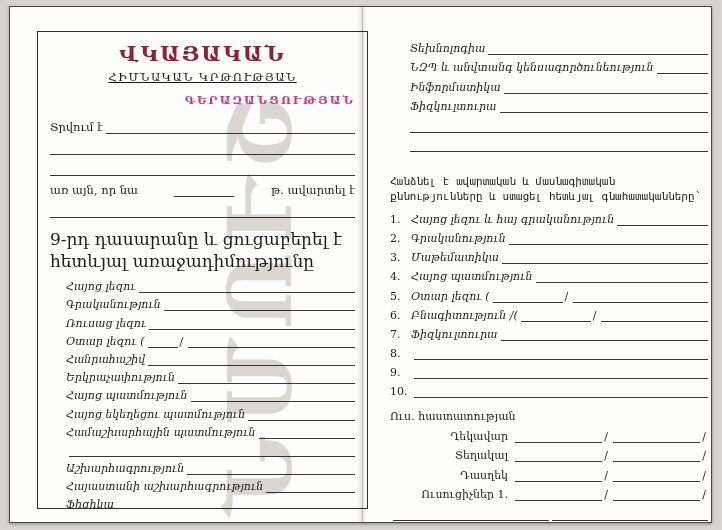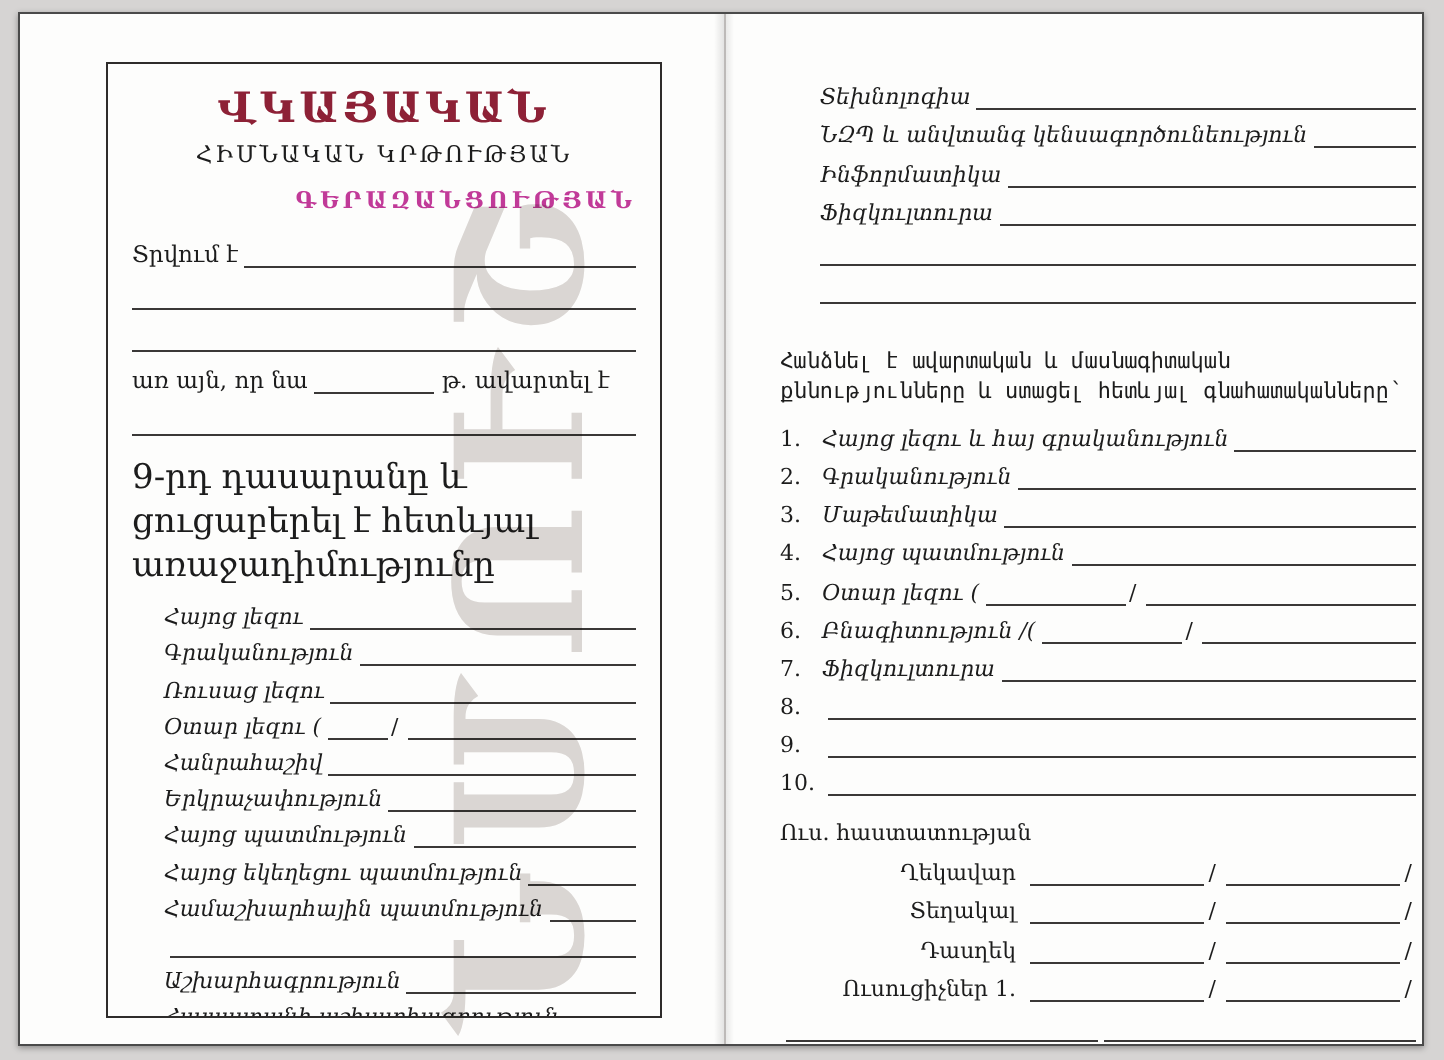--- a/index.html
+++ b/index.html
@@ -28,35 +28,35 @@
     display:flex; align-items:center; justify-content:center;
     font-size:88px; font-weight:bold; letter-spacing:10px;
     color:var(--watermark,#dcd8d6); mix-blend-mode:multiply;
     z-index:3; pointer-events:none; white-space:nowrap;
   }
 
   .page { position:absolute; z-index:2; font-size:11px; }
 
   
   .left-frame {
-    position:absolute; left:27px; top:24px; width:278px; height:478px;
+    position:absolute; left:27px; top:24px; width:331px; height:478px;
     border:1px solid #2e2c2b; box-sizing:border-box;
-    padding:6px 12px 6px 12px; overflow:hidden; z-index:2;margin-left:16px;
+    padding:6px 12px 6px 12px; overflow:hidden; z-index:2;
   }
   .title {
     text-align:center; font-size:21px; font-weight:bold; letter-spacing:2px;
     color:var(--title,#8d2136); margin-top:3px;
   }
-  .subtitle { text-align:center; font-size:11.5px; letter-spacing:1.5px; margin-top:4px; }
+  .subtitle { text-align:center; font-size:11.5px; letter-spacing:1.5px; margin-top:4px;text-decoration:underline; }
   .distinction {
     text-align:right; font-size:11.5px; letter-spacing:2px; margin-top:9px;
     font-weight:bold; color:var(--distinction,#c13a98);
   }
   .form { margin-top:13px; font-size:11.5px; }
-  .form .row { margin-top:7px; }
+  .form .row { margin-top:7px;justify-content:space-between; }
 
   .row { display:flex; align-items:flex-end; }
   .lbl { white-space:nowrap; }
   .suffix { margin-left:4px; white-space:nowrap; }
   .fill { border-bottom:1px solid #3a3837; flex:1 1 auto; height:13px; margin-left:3px; min-width:10px; }
   .fill.nm { margin-left:0; }
   .fill.f80 { flex:0 0 80px; }
   .fill.f60 { flex:0 0 60px; }
   .fill.f70 { flex:0 0 70px; }
   .fill.f30 { flex:0 0 30px; }

